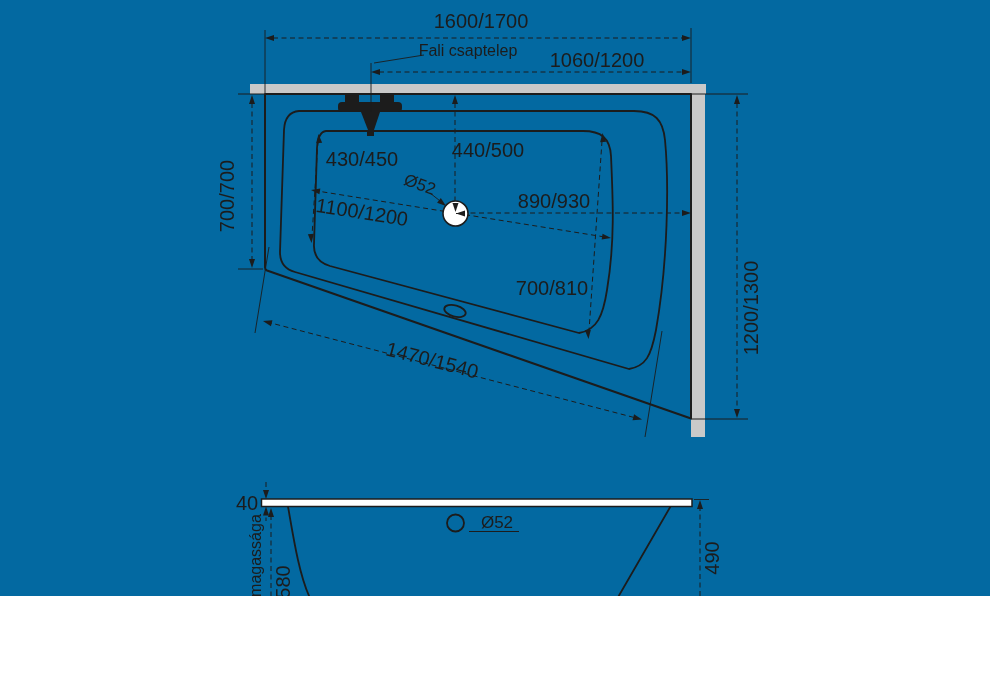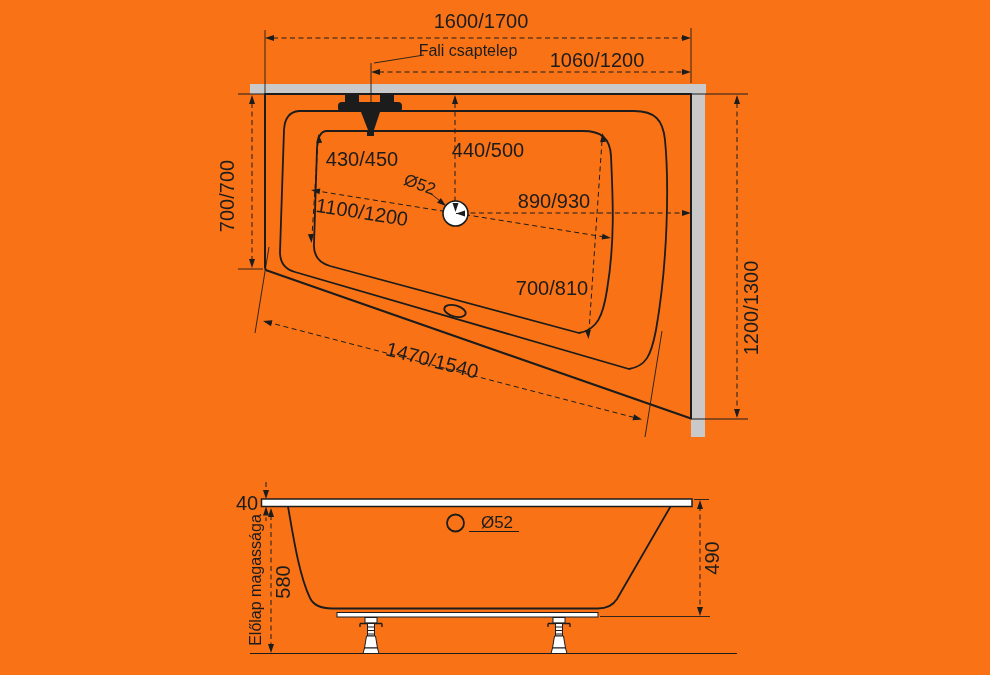--- a/index.html
+++ b/index.html
@@ -1,16 +1,16 @@
 <!DOCTYPE html>
 <html><head>
 <meta charset="utf-8">
 <style>
   html,body{margin:0;padding:0;background:#ffffff;}
-  #stage{position:relative;width:990px;height:675px;background:#f97316;overflow:hidden;}
+  #stage{position:relative;width:990px;height:596px;background:#0369a1;overflow:hidden;}
   svg{display:block;}
   .outline{stroke:#1c1c1c;stroke-width:2;fill:none;stroke-linejoin:round;}
   .contour{stroke:#1c1c1c;stroke-width:1.8;fill:none;stroke-linejoin:round;}
   .thin{stroke:#1c1c1c;stroke-width:1;fill:none;}
   .ext{stroke:#1c1c1c;stroke-width:0.9;fill:none;}
   .dim{stroke:#1c1c1c;stroke-width:1;fill:none;stroke-dasharray:5 3.5;}
   .arrow{fill:#1c1c1c;stroke:none;}
   .wallfill{fill:#c9c9c9;stroke:none;}
   .blackfill{fill:#1c1c1c;stroke:none;}
   .whitefill{fill:#ffffff;}

